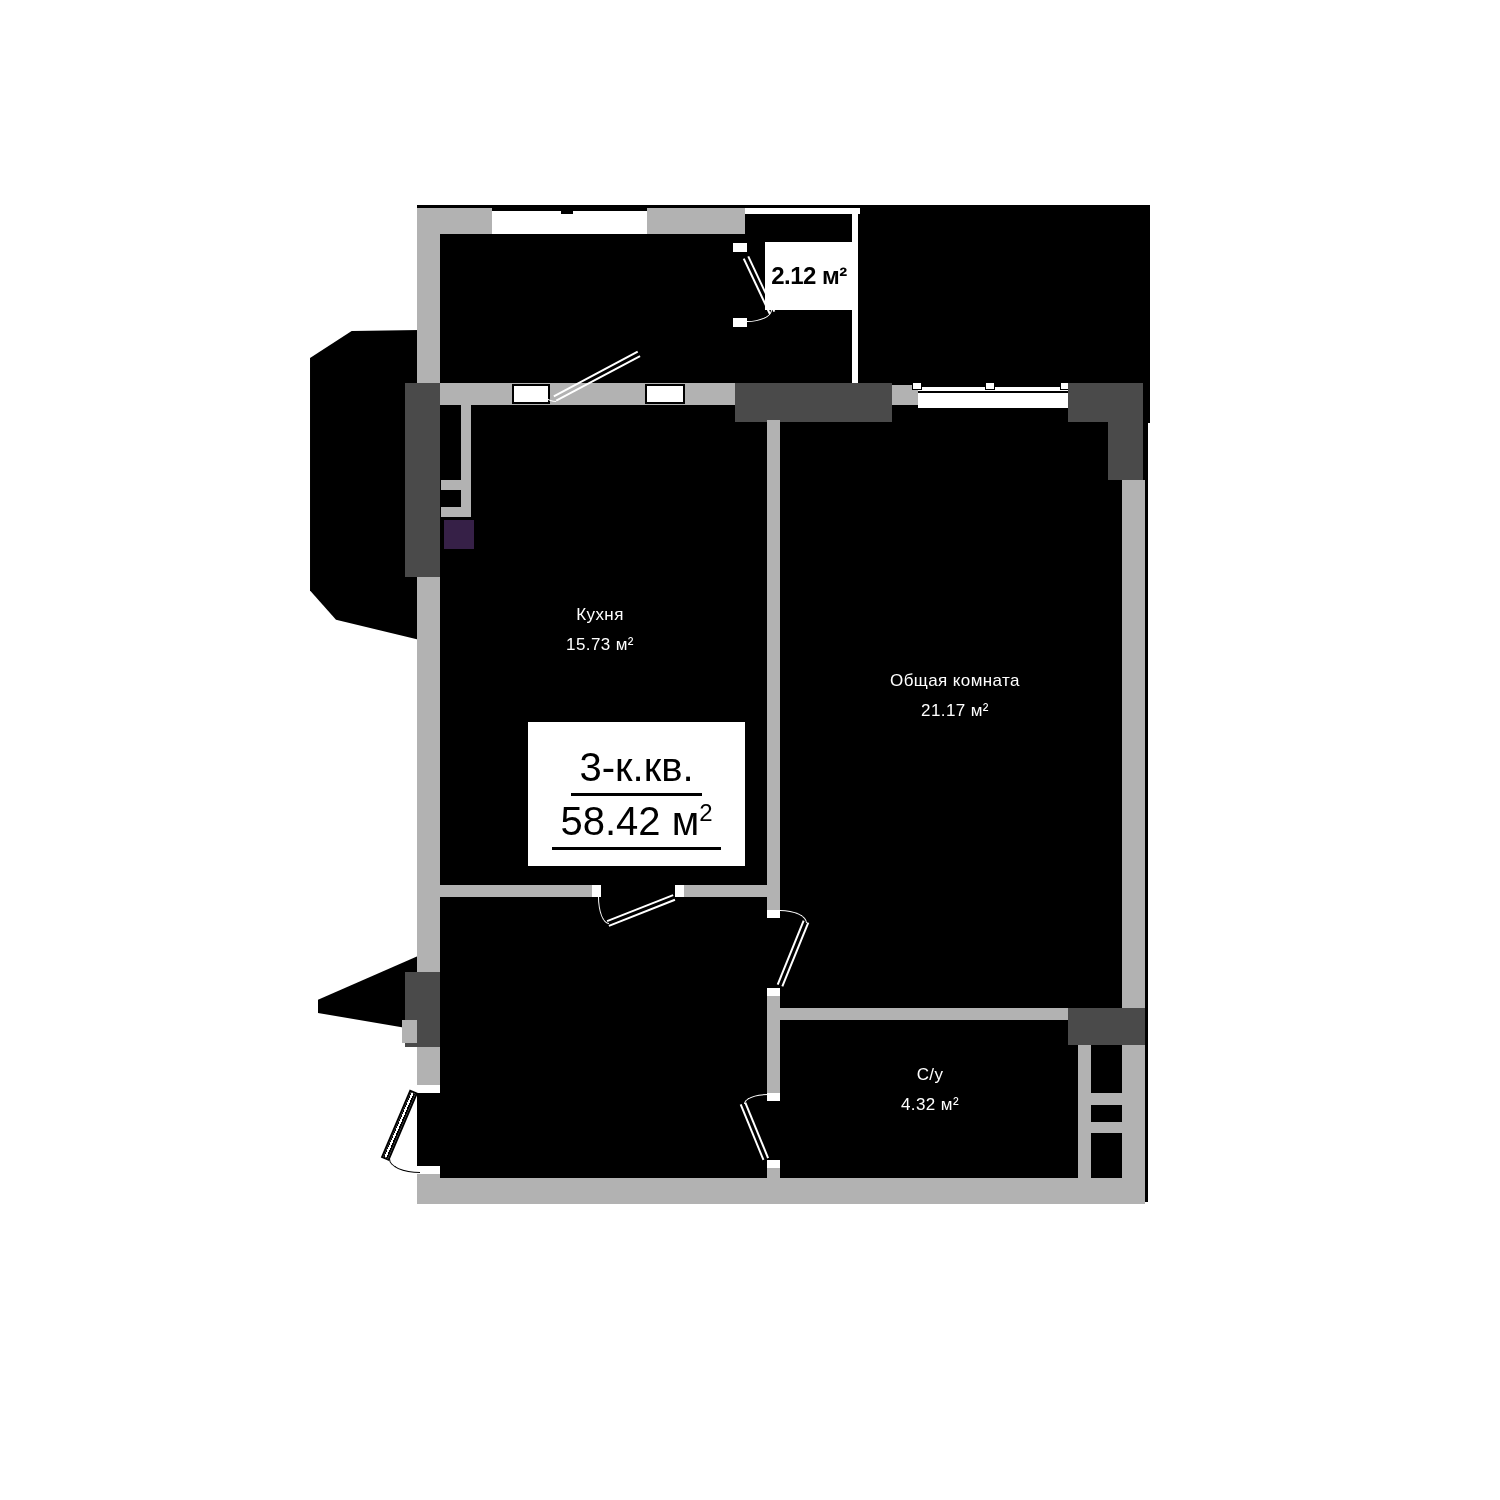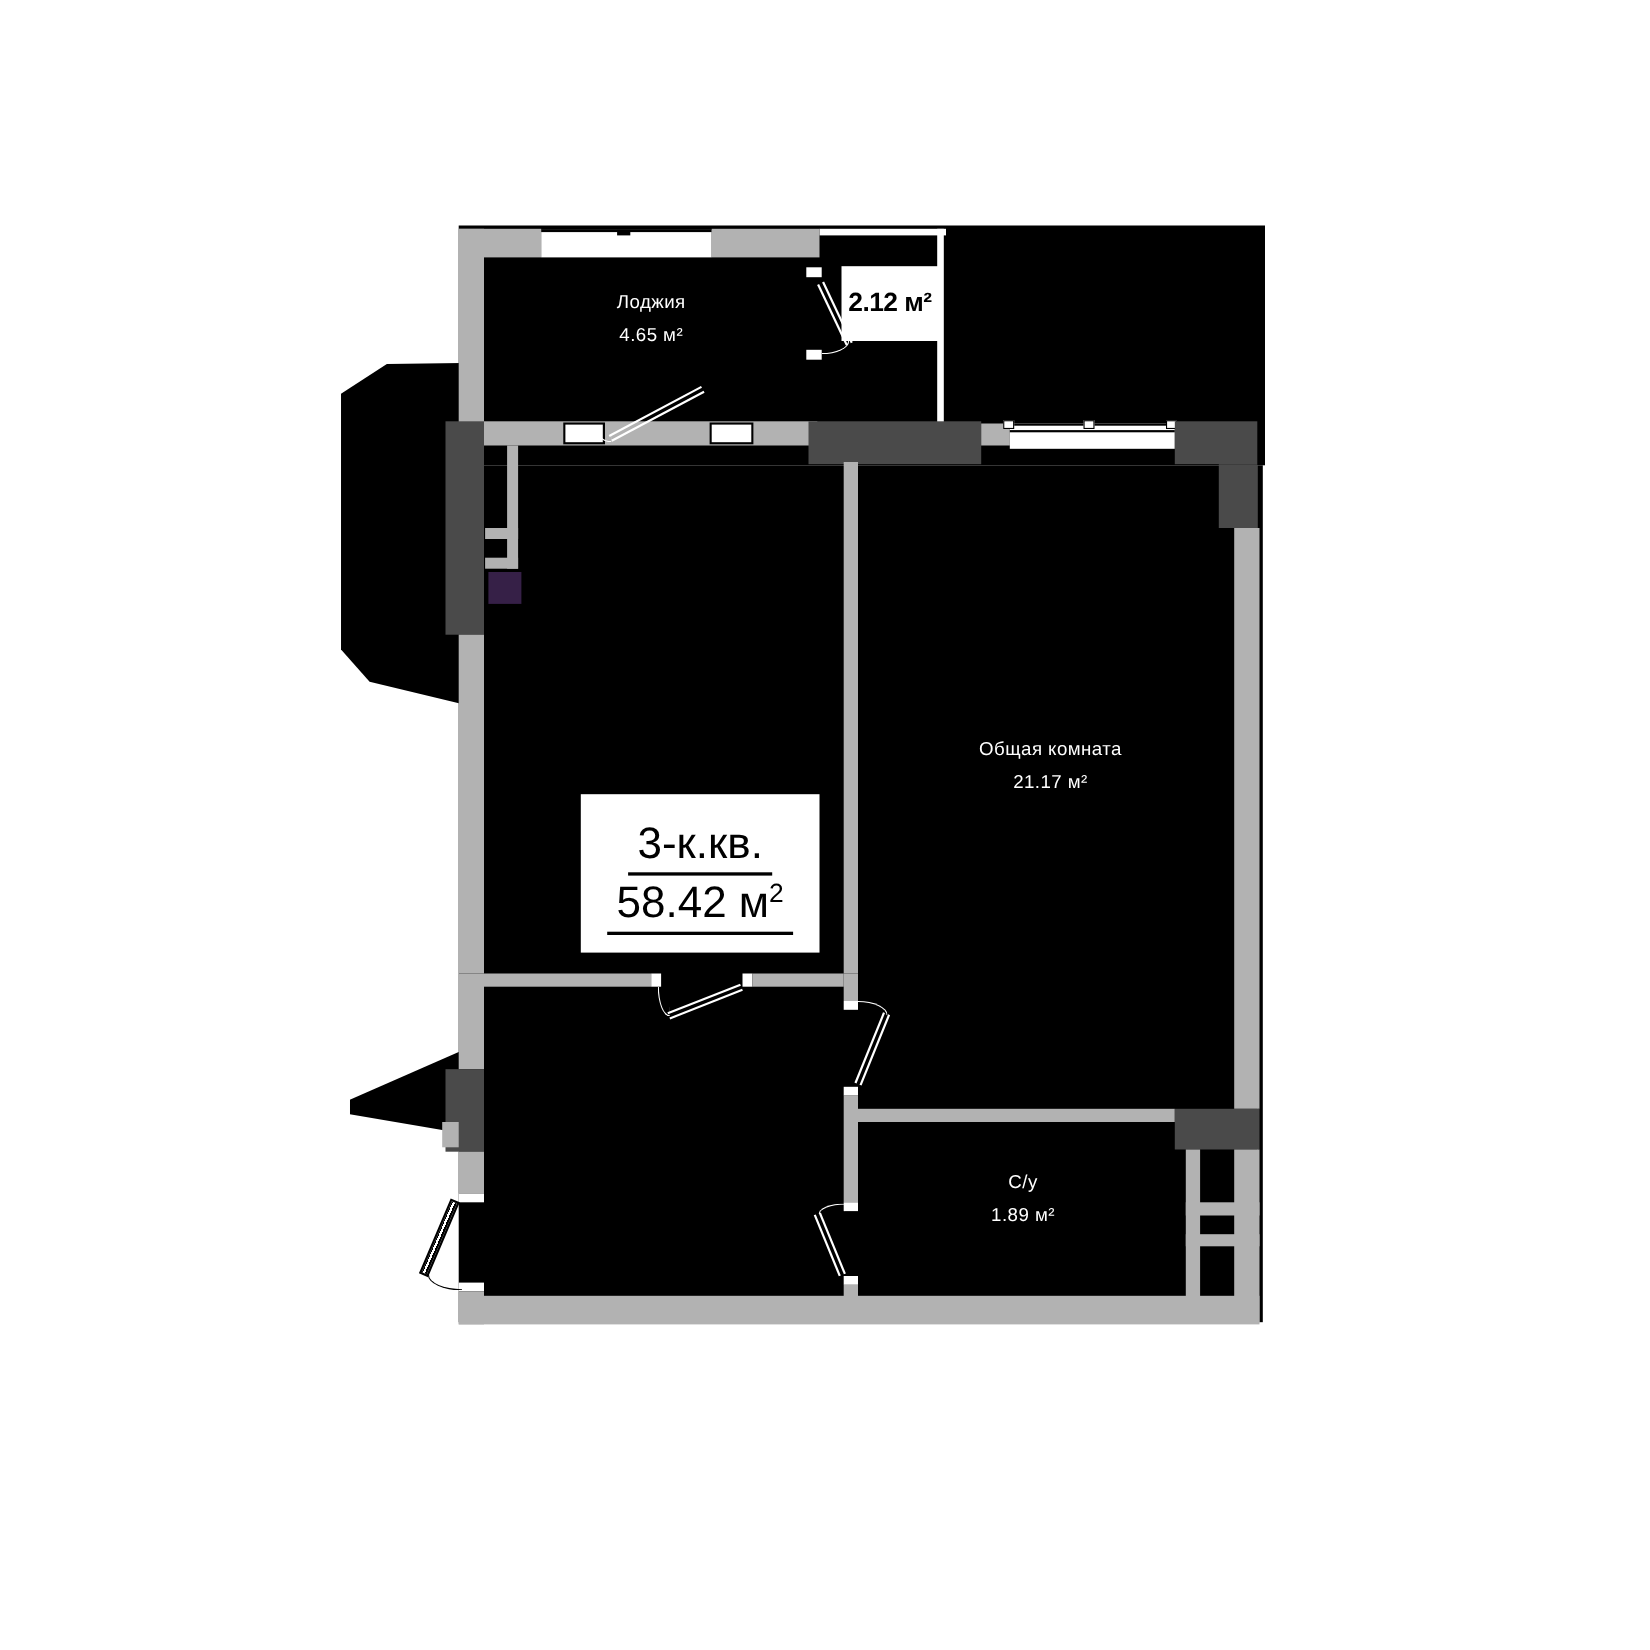--- a/index.html
+++ b/index.html
@@ -107,31 +107,31 @@
   <div class="abs wl" style="left:417px;top:885px;width:23px;height:87px;"></div>
   <div class="abs wd" style="left:405px;top:972px;width:35px;height:75px;"></div>
   <div class="abs wl" style="left:402px;top:1020px;width:15px;height:23px;"></div>
   <div class="abs wl" style="left:417px;top:1047px;width:23px;height:38px;"></div>
   <div class="abs wh" style="left:417px;top:1085px;width:23px;height:8px;"></div>
   <div class="abs wh" style="left:417px;top:1166px;width:23px;height:8px;"></div>
   <div class="abs wl" style="left:417px;top:1174px;width:23px;height:30px;"></div>
   <div class="abs" style="left:418px;top:1093px;width:74px;height:9px;border:2px solid #000;box-sizing:border-box;background:linear-gradient(to bottom,#000 0 2px,#fff 2px 4px,#000 4px 100%);transform-origin:0 0;transform:rotate(113deg);"></div>
   <div class="arc" style="left:389px;top:1159px;width:31px;height:14px;border-left:1px solid #000;border-bottom:1px solid #000;border-bottom-left-radius:100%;"></div>
 
-  <div class="rlabel" style="left:492px;top:260px;width:200px;">
-    <div>Лоджия</div>
-    <div>4.65 м²</div>
+  <div class="rlabel" style="left:500px;top:600px;width:200px;">
+    <div>Кухня</div>
+    <div>15.73 м²</div>
   </div>
   <div class="rlabel" style="left:845px;top:666px;width:220px;">
     <div>Общая комната</div>
     <div>21.17 м²</div>
   </div>
   <div class="rlabel" style="left:830px;top:1060px;width:200px;">
     <div>С/у</div>
-    <div>1.89 м²</div>
+    <div>4.32 м²</div>
   </div>
 
   <div id="storage-label">
     <span>2.12 м²</span>
   </div>
 
   <div id="info-box">
     <div class="ib-line">
       <span class="ul">3-к.кв.</span>
     </div>

